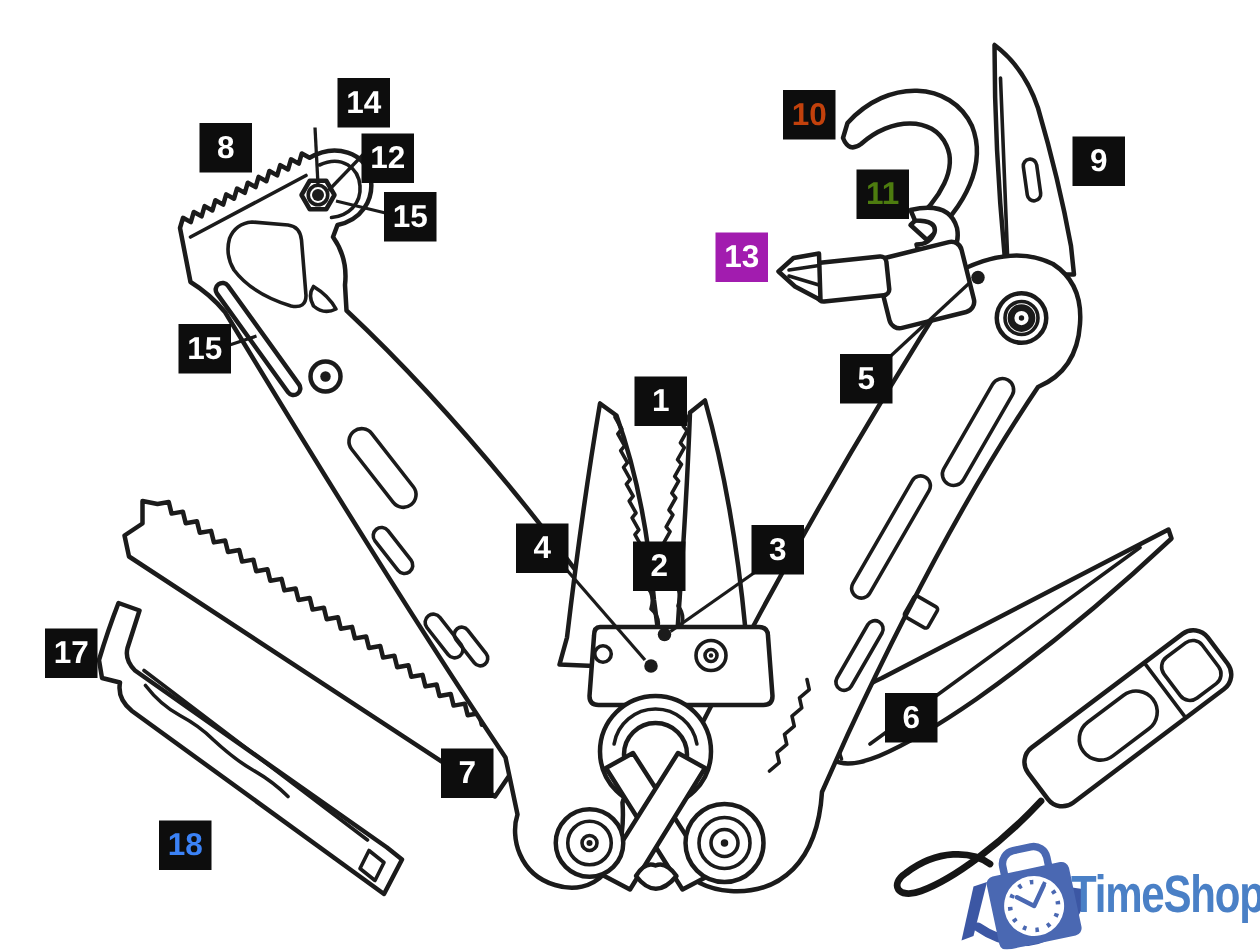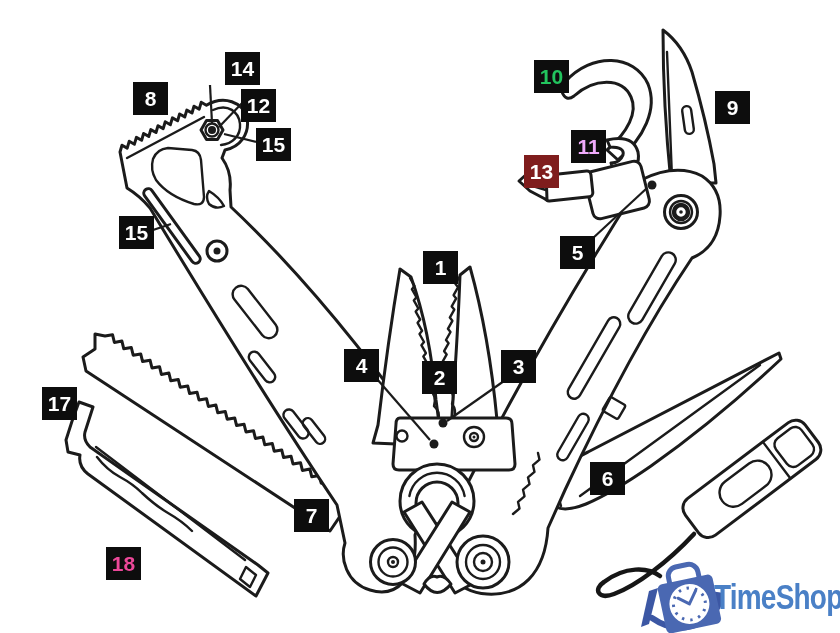--- a/index.html
+++ b/index.html
@@ -207,25 +207,25 @@
   <div id="labels-layer">
       <div class="part-label" style="left: 423px; top: 251px; background: rgb(13, 13, 13); color: rgb(255, 255, 255);">1</div>
       <div class="part-label" style="left: 422px; top: 361px; background: rgb(13, 13, 13); color: rgb(255, 255, 255);">2</div>
       <div class="part-label" style="left: 501px; top: 350px; background: rgb(13, 13, 13); color: rgb(255, 255, 255);">3</div>
       <div class="part-label" style="left: 344px; top: 349px; background: rgb(13, 13, 13); color: rgb(255, 255, 255);">4</div>
       <div class="part-label" style="left: 560px; top: 236px; background: rgb(13, 13, 13); color: rgb(255, 255, 255);">5</div>
       <div class="part-label" style="left: 590px; top: 462px; background: rgb(13, 13, 13); color: rgb(255, 255, 255);">6</div>
       <div class="part-label" style="left: 294px; top: 499px; background: rgb(13, 13, 13); color: rgb(255, 255, 255);">7</div>
       <div class="part-label" style="left: 133px; top: 82px; background: rgb(13, 13, 13); color: rgb(255, 255, 255);">8</div>
       <div class="part-label" style="left: 715px; top: 91px; background: rgb(13, 13, 13); color: rgb(255, 255, 255);">9</div>
-      <div class="part-label" style="left: 522px; top: 60px; background: rgb(13, 13, 13); color: #22c55e; margin-left: 12px;">10</div>
-      <div class="part-label" style="left: 571px; top: 130px; background: rgb(13, 13, 13); color: #f0abfc;">11</div>
+      <div class="part-label" style="left: 522px; top: 60px; background: rgb(13, 13, 13); color: #c2410c;">10</div>
+      <div class="part-label" style="left: 571px; top: 113px; background: rgb(13, 13, 13); color: #4d7c0f;">11</div>
       <div class="part-label" style="left: 241px; top: 69px; background: rgb(13, 13, 13); color: rgb(255, 255, 255); margin-top: 20px;">12</div>
-      <div class="part-label" style="left: 477px; top: 155px; background: #7f1d1d; color: rgb(255, 255, 255); margin-left: 47px;">13</div>
+      <div class="part-label" style="left: 477px; top: 155px; background: #a21caf; color: rgb(255, 255, 255);">13</div>
       <div class="part-label" style="left: 193px; top: 52px; background: rgb(13, 13, 13); color: rgb(255, 255, 255); margin-left: 32px;">14</div>
       <div class="part-label" style="left: 119px; top: 216px; background: rgb(13, 13, 13); color: rgb(255, 255, 255);">15</div>
       <div class="part-label" style="left: 256px; top: 128px; background: rgb(13, 13, 13); color: rgb(255, 255, 255);">15</div>
-      <div class="part-label" style="left: 30px; top: 387px; background: rgb(13, 13, 13); color: rgb(255, 255, 255); margin-left: 12px;">17</div>
-      <div class="part-label" style="left: 106px; top: 547px; background: rgb(13, 13, 13); color: #ec4899;">18</div>
+      <div class="part-label" style="left: 30px; top: 419px; background: rgb(13, 13, 13); color: rgb(255, 255, 255);">17</div>
+      <div class="part-label" style="left: 106px; top: 547px; background: rgb(13, 13, 13); color: #3b82f6;">18</div>
     </div>
 
   <span id="brand-text" style="color: rgb(74, 128, 198);">TimeShop</span>
 </div>
 
 </body></html>

